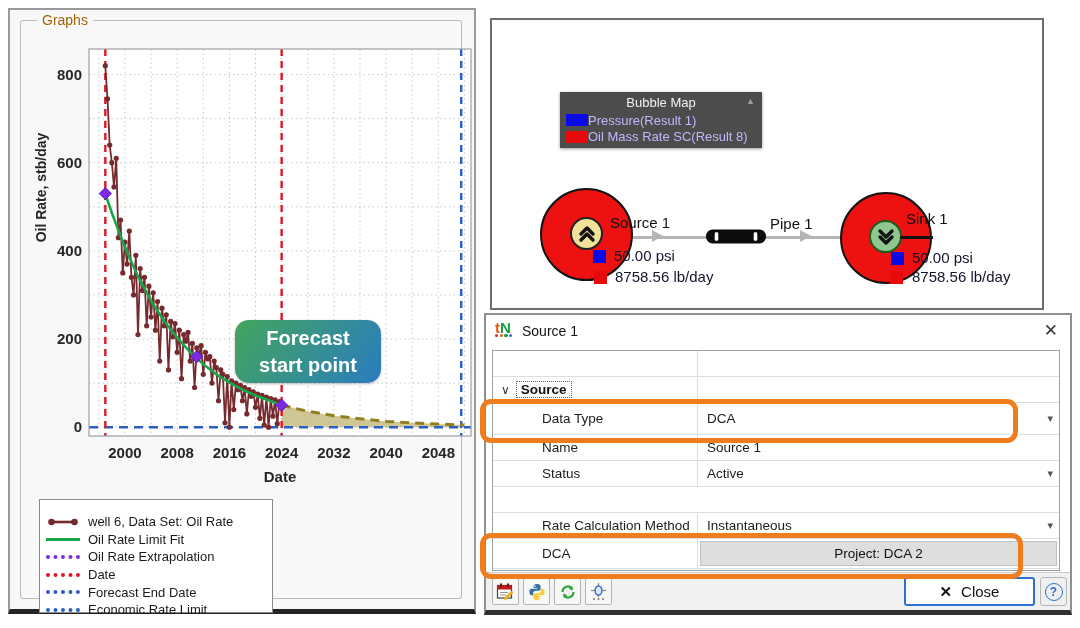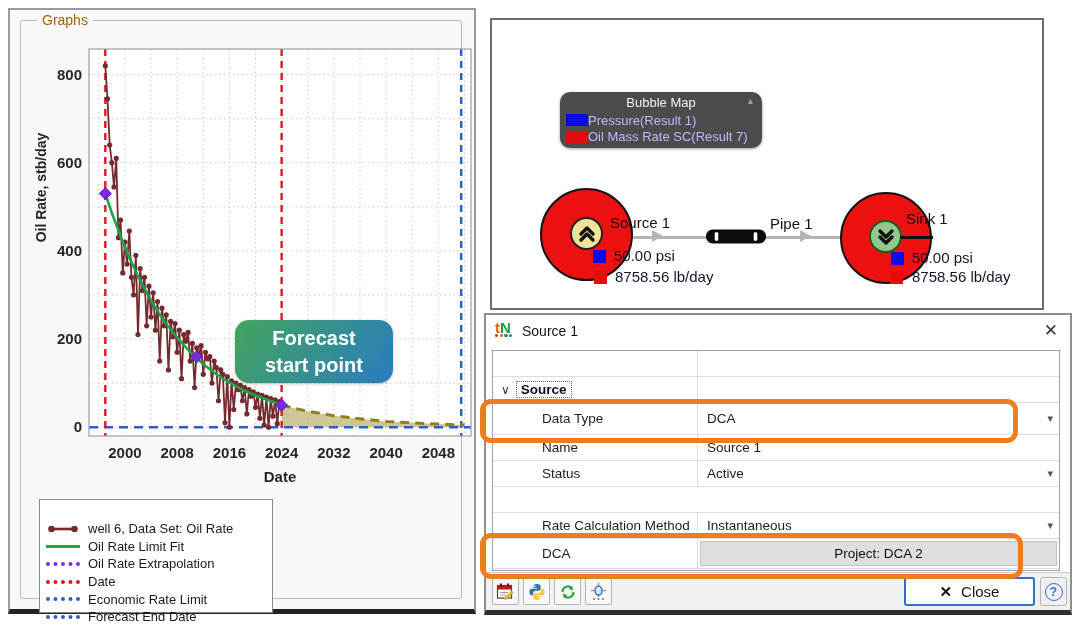--- a/index.html
+++ b/index.html
@@ -9,45 +9,45 @@
 
   
   #win-left { left:8px; top:8px; width:468px; height:606px; background:#f8f8f8;
               border:2px solid #9a9a9a; border-bottom:5px solid #242424; }
   #groupbox { position:absolute; left:10px; top:10px; right:12px; bottom:10px;
               border:1px solid #b8b8b8; border-radius:3px; }
   #groupbox-title { position:absolute; top:-9px; left:16px; background:#f8f8f8;
               padding:0 5px; font-size:14px; color:#a16207; }
   #chart-svg { position:absolute; left:10px; top:22px; pointer-events:none; }
 
-  #callout { position:absolute; left:214px; top:299px; width:158px; height:63px;
+  #callout { position:absolute; left:214px; top:299px; width:146px; height:63px;
              border-radius:14px; background:linear-gradient(125deg,#44a55c 0%,#2a7cc0 100%);
              color:#fff; font-weight:bold; font-size:20px; line-height:27px;
              display:flex; flex-direction:column; align-items:center; justify-content:center;
              box-shadow:0 1px 3px rgba(0,0,0,.25); }
 
   #legend { position:absolute; left:18px; top:478px; width:234px; height:114px;
-            background:#fff; border:1px solid #8a8a8a; padding:20px 0 0 6px; }
+            background:#fff; border:1px solid #8a8a8a; padding:13px 0 0 6px; }
   .lg-row { display:flex; align-items:center; gap:8px; height:17.6px;
             font-size:13px; color:#1a1a1a; }
   .lg-sw  { width:34px; height:0; flex:0 0 34px; }
 
   
   #scheme { left:490px; top:18px; width:554px; height:292px; background:#fff;
             border:2px solid #6e6e6e; }
   #tabstrip { position:absolute; left:0; right:0; top:0; height:43px;
               background:#f4f4f4; border-bottom:1px solid #b4b4b4; }
   #tab-scheme { position:absolute; left:10px; top:3px; width:140px; height:40px;
               background:#d3e7f8; border:2px solid #4f93d6; display:flex;
               align-items:center; justify-content:center; gap:9px;
               font-size:14px; color:#16202c; }
   #new-tab { position:absolute; left:158px; top:0px; font-size:31px; font-weight:300;
               color:#1c1c1c; line-height:42px; }
   #bubble { position:absolute; left:68px; top:72px; width:202px; height:56px;
-            background:#4c4c4c; border-radius:10px; padding:3px 6px 0 6px;
+            background:#4c4c4c; border-radius:0; padding:3px 6px 0 6px;
             box-shadow:0 1px 3px rgba(0,0,0,.4); }
   #bubble-title { text-align:center; color:#f2f2f2; font-size:13px; height:17px; }
   #bubble-collapse { position:absolute; right:7px; top:4px; color:#9f9f9f; font-size:9px; }
   .bm-row { display:flex; align-items:center; gap:0; height:16.5px;
             color:#c4b5fd; font-size:13px; }
   .bm-sw  { width:22px; height:12px; flex:0 0 22px; }
 
   .node-circle { position:absolute; border-radius:50%; border:2.5px solid #141414; }
   .node-inner  { position:absolute; width:33px; height:33px; border-radius:50%;
                  display:flex; align-items:center; justify-content:center; }
@@ -275,42 +275,42 @@
       <div class="lg-row">
           <span class="lg-sw" style="border-top: 4px dotted rgb(125, 42, 232);"></span>
           <span>Oil Rate Extrapolation</span>
         </div>
       <div class="lg-row">
           <span class="lg-sw" style="border-top: 4px dotted rgb(224, 21, 37);"></span>
           <span>Date</span>
         </div>
       <div class="lg-row">
           <span class="lg-sw" style="border-top: 4px dotted rgb(42, 95, 196);"></span>
+          <span>Forecast End Date</span>
+        </div>
+      <div class="lg-row">
+          <span class="lg-sw" style="border-top: 4px dotted rgb(42, 95, 196);"></span>
           <span>Economic Rate Limit</span>
-        </div>
-      <div class="lg-row">
-          <span class="lg-sw" style="border-top: 4px dotted rgb(42, 95, 196);"></span>
-          <span>Forecast End Date</span>
         </div>
     </div>
   </div>
 </div>
 
 <div class="abs" id="scheme">
 
   <div id="bubble">
     <div id="bubble-title">Bubble Map</div>
     <span id="bubble-collapse">▲</span>
     <div class="bm-row">
       <span class="bm-sw" style="background: rgb(10, 10, 230);"></span>
       <span>Pressure(Result 1)</span>
     </div>
     <div class="bm-row">
       <span class="bm-sw" style="background: rgb(230, 10, 10);"></span>
-      <span>Oil Mass Rate SC(Result 7)</span>
+      <span>Oil Mass Rate SC(Result 8)</span>
     </div>
   </div>
 
   <div class="abs" id="net-line"></div>
   <div class="abs net-arrow" style="left:160px; top:210px;"></div>
   <div class="abs net-arrow" style="left:308px; top:210px;"></div>
 
   <svg class="abs z3" style="left:213px; top:207px;" width="62" height="20">
     <rect x="1" y="2.5" width="60" height="14" rx="6.5" fill="#0c0c0c"></rect>
     <rect x="9" y="4.5" width="5" height="10" rx="2" fill="#fff" stroke="#0c0c0c" stroke-width="1.4"></rect>

